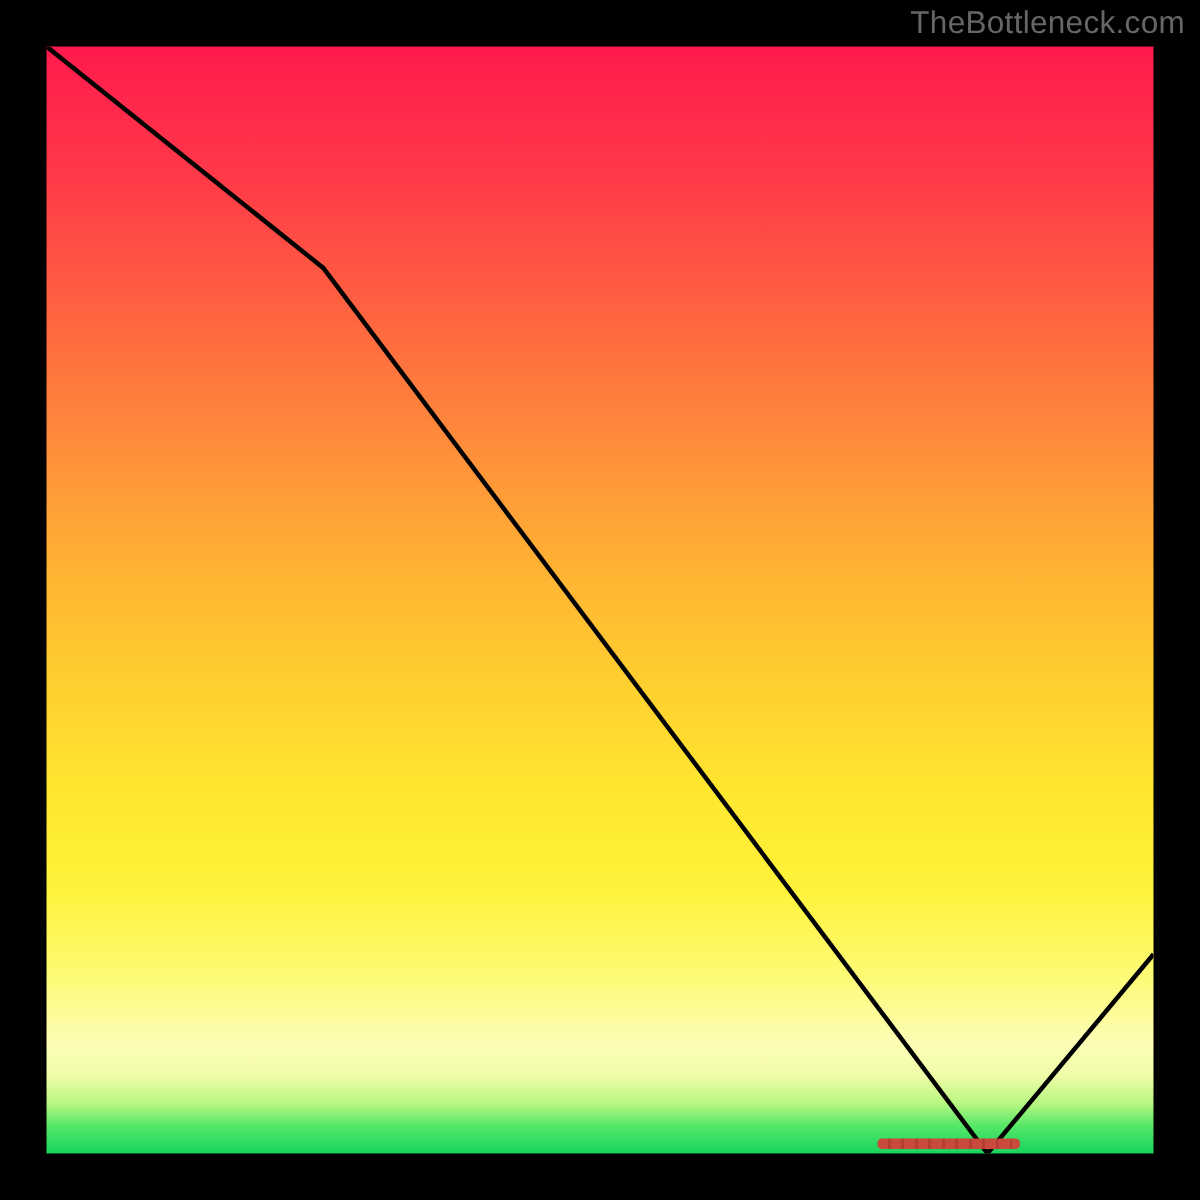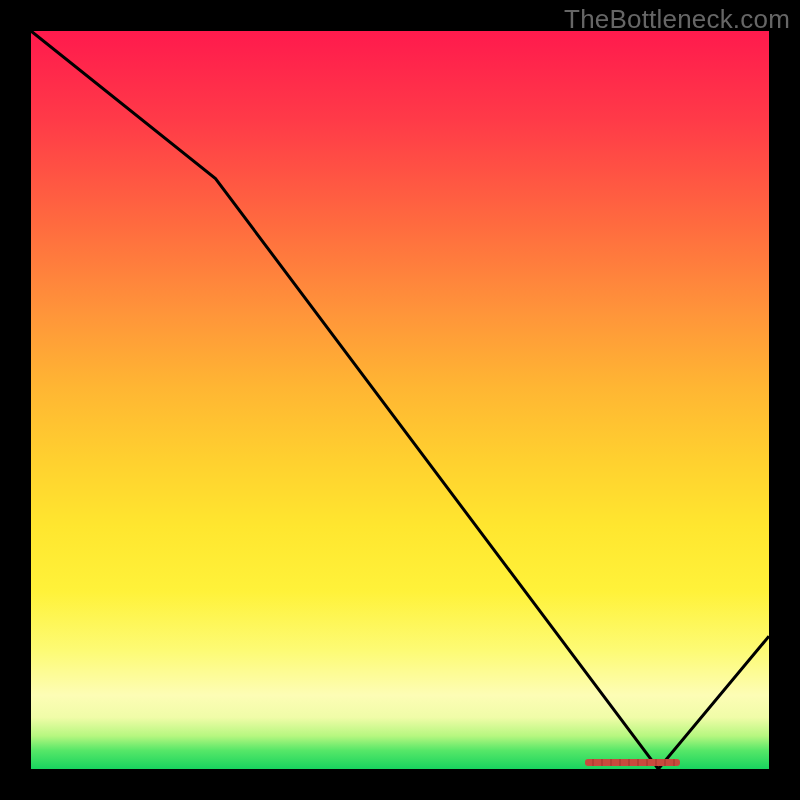--- a/index.html
+++ b/index.html
@@ -15,21 +15,21 @@
     position: relative;
     width: 800px;
     height: 800px;
     background: #000;
   }
   .watermark {
     position: absolute;
     top: 4px;
     right: 10px;
     color: #666;
-    font-size: 26px;
+    font-size: 21px;
     font-weight: 500;
     letter-spacing: 0.2px;
     user-select: none;
   }
   
   .plot {
     position: absolute;
     left: 31px;
     top: 31px;
     width: 738px;   

